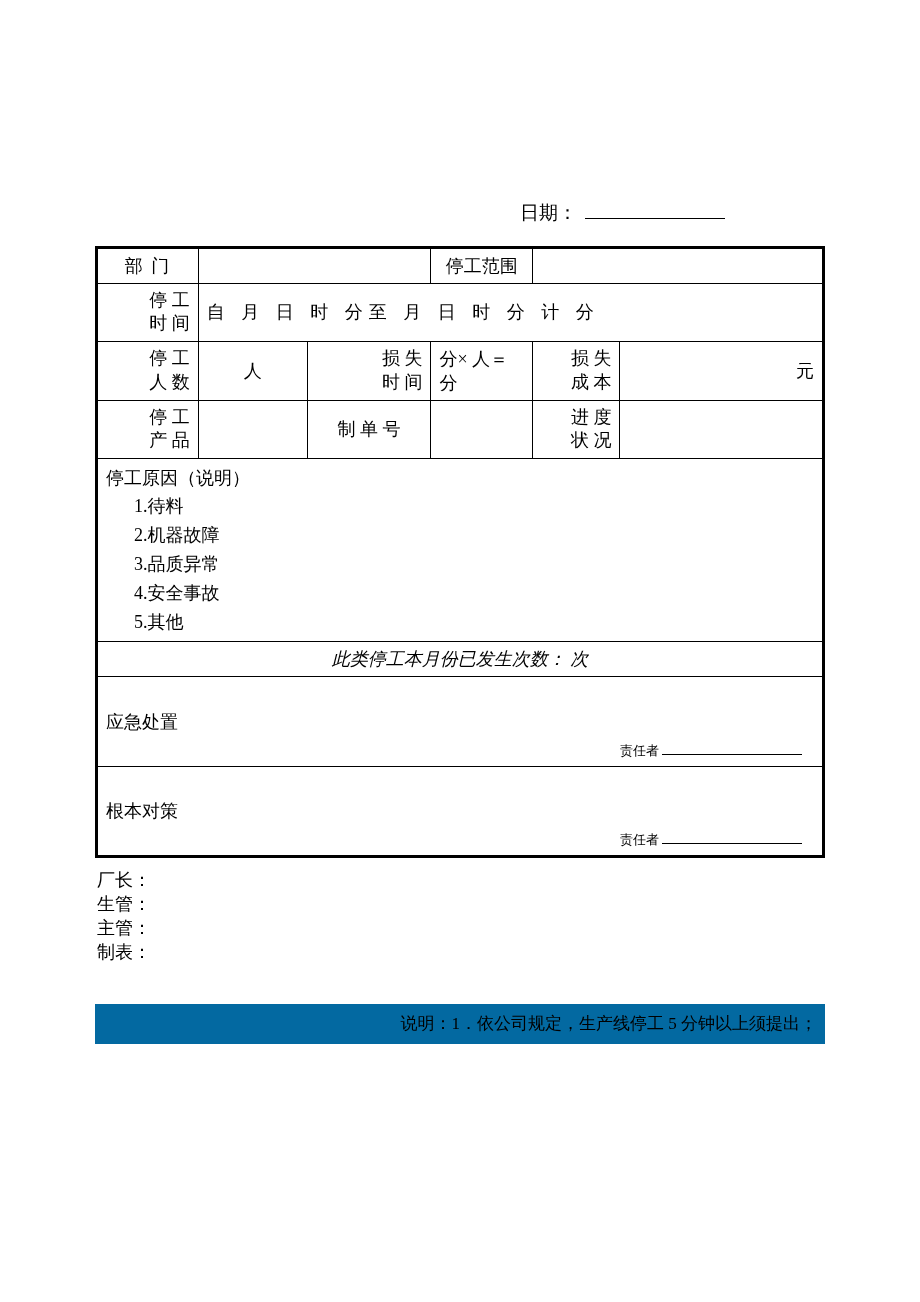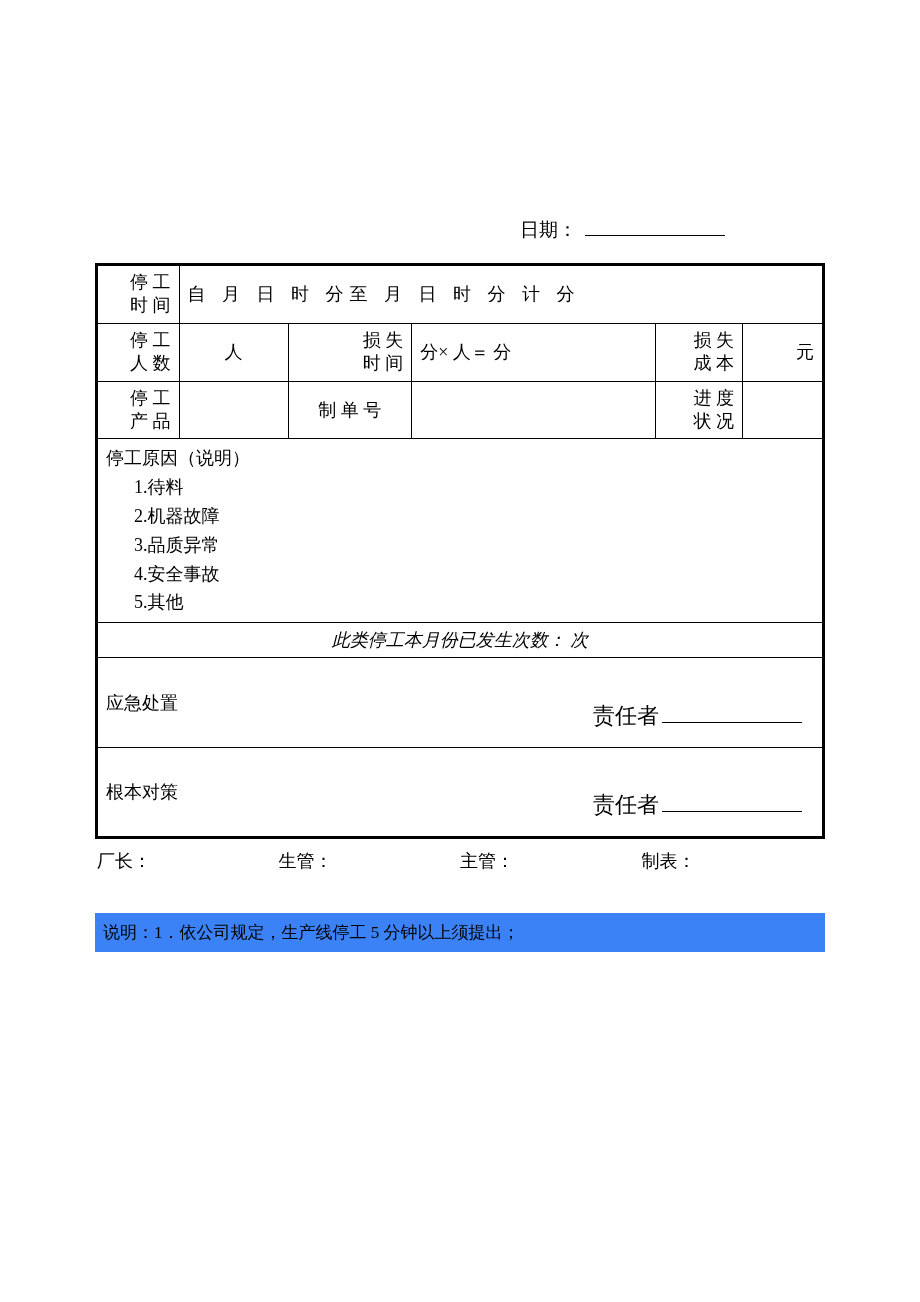--- a/index.html
+++ b/index.html
@@ -7,21 +7,20 @@
       font-family: "SimSun", "宋体", serif;
       font-size: 18px;
       color: #000;
       background: #fff;
       width: 920px;
       height: 1302px;
       padding: 0;
     }
     .container {
       padding: 200px 95px 0 95px;
-      margin-top: 17px;
     }
     .date-row {
       text-align: right;
       padding-right: 100px;
       margin-bottom: 20px;
       font-size: 19px;
     }
     .date-blank {
       display: inline-block;
       border-bottom: 1px solid #000;
@@ -79,45 +78,47 @@
       font-style: italic;
     }
     .section-cell {
       height: 90px;
       vertical-align: top;
       position: relative;
       padding: 5px 10px;
     }
     .responsible {
       position: absolute;
-      bottom: 16px;
+      bottom: 6px;
       right: 20px;
-      font-size: 22px;
+      font-size: 13px;
     }
     .responsible .blank-line {
       display: inline-block;
       border-bottom: 1px solid #000;
       width: 140px;
       margin-left: 3px;
     }
     .sign-row {
       display: flex;
       margin-top: 10px;
       font-size: 18px;
       padding: 0 2px;
+      flex-direction: column;
     }
     .sign-row > div {
       flex: 1;
     }
     .notes {
       margin-top: 40px;
-      background: #3b82f6;
+      background: #0369a1;
       padding: 6px 8px;
       font-size: 17px;
       line-height: 1.6;
+      text-align: right;
     }
     .notes-indent {
       padding-left: 58px;
     }
     .next-title {
       margin-top: 45px;
       font-size: 20px;
       padding-left: 2px;
     }
     .loss-calc {
@@ -128,20 +129,26 @@
 </head>
 <body>
 
 <div class="container">
   <div class="date-row">
     <span>日期：</span><span class="date-blank"></span>
   </div>
 
   <table class="main-table">
     <tbody>
+        <tr>
+      <td class="label-cell" style="width:14%">部 门</td>
+      <td style="width:32%" colspan="2"></td>
+      <td class="label-cell-narrow" style="width:14%">停工范围</td>
+      <td style="width:40%" colspan="3"></td>
+    </tr>
     <tr>
       <td class="two-line">
             <div>停 工</div>
             <div>时 间</div>
           </td>
       <td class="time-cell" colspan="6">自  月  日  时  分至  月  日  时  分   计     分</td>
     </tr>
     <tr>
       <td class="two-line">
             <div>停 工</div>

